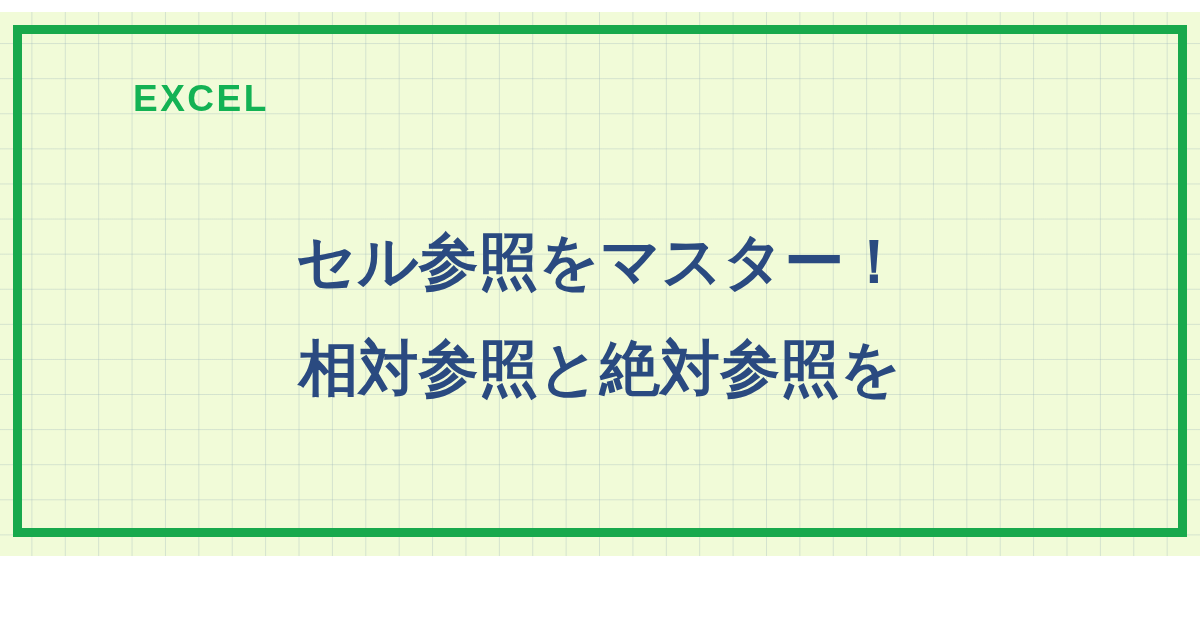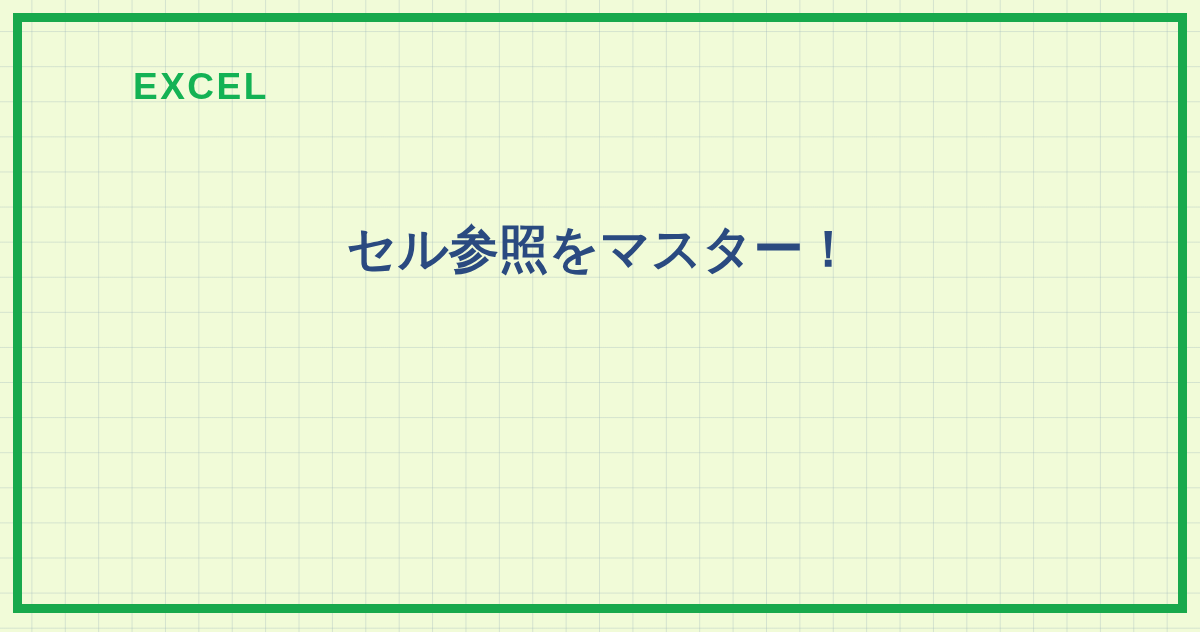--- a/index.html
+++ b/index.html
@@ -10,29 +10,30 @@
     width: 1200px;
     height: 632px;
     overflow: hidden;
     font-family: "Liberation Sans", "DejaVu Sans", sans-serif;
   }
 
   
   .thumbnail {
     position: relative;
     width: 1200px;
-    height: 632px;
+    height: 544px;
     box-sizing: border-box;
     background-color: #f1fbd8;
     background-image:
       linear-gradient(to right, rgba(150,175,185,0.32) 1px, transparent 1px),
       linear-gradient(to bottom, rgba(150,175,185,0.32) 1px, transparent 1px);
     background-size: 33.4px 35.1px;
     background-position: -2px -4px;
     overflow: hidden;
+    margin-top: 12px;
   }
 
   
   .frame {
     position: absolute;
     left: 13px;
     top: 13px;
     right: 13px;
     bottom: 19px;
     border: 9px solid #18a94c;
@@ -59,32 +60,33 @@
     left: 60px;
     right: 60px;
     top: 196px;
     text-align: center;
   }
   .title-line {
     display: block;
     color: #2a4a80;
     font-family: "DejaVu Sans", "Liberation Sans", sans-serif;
     font-weight: bold;
-    font-size: 50px;
+    font-size: 60px;
     line-height: 107px;
     letter-spacing: 0px;
     white-space: nowrap;
   }
 </style>
 </head>
 <body>
 
 <div class="thumbnail">
 
   <div class="frame"></div>
 
   <div class="category-label">EXCEL</div>
 
   <div class="title-block">
     <span class="title-line">セル参照をマスター！</span>
+    <span class="title-line">相対参照と絶対参照を</span>
   </div>
 
 </div>
 
 </body></html>

